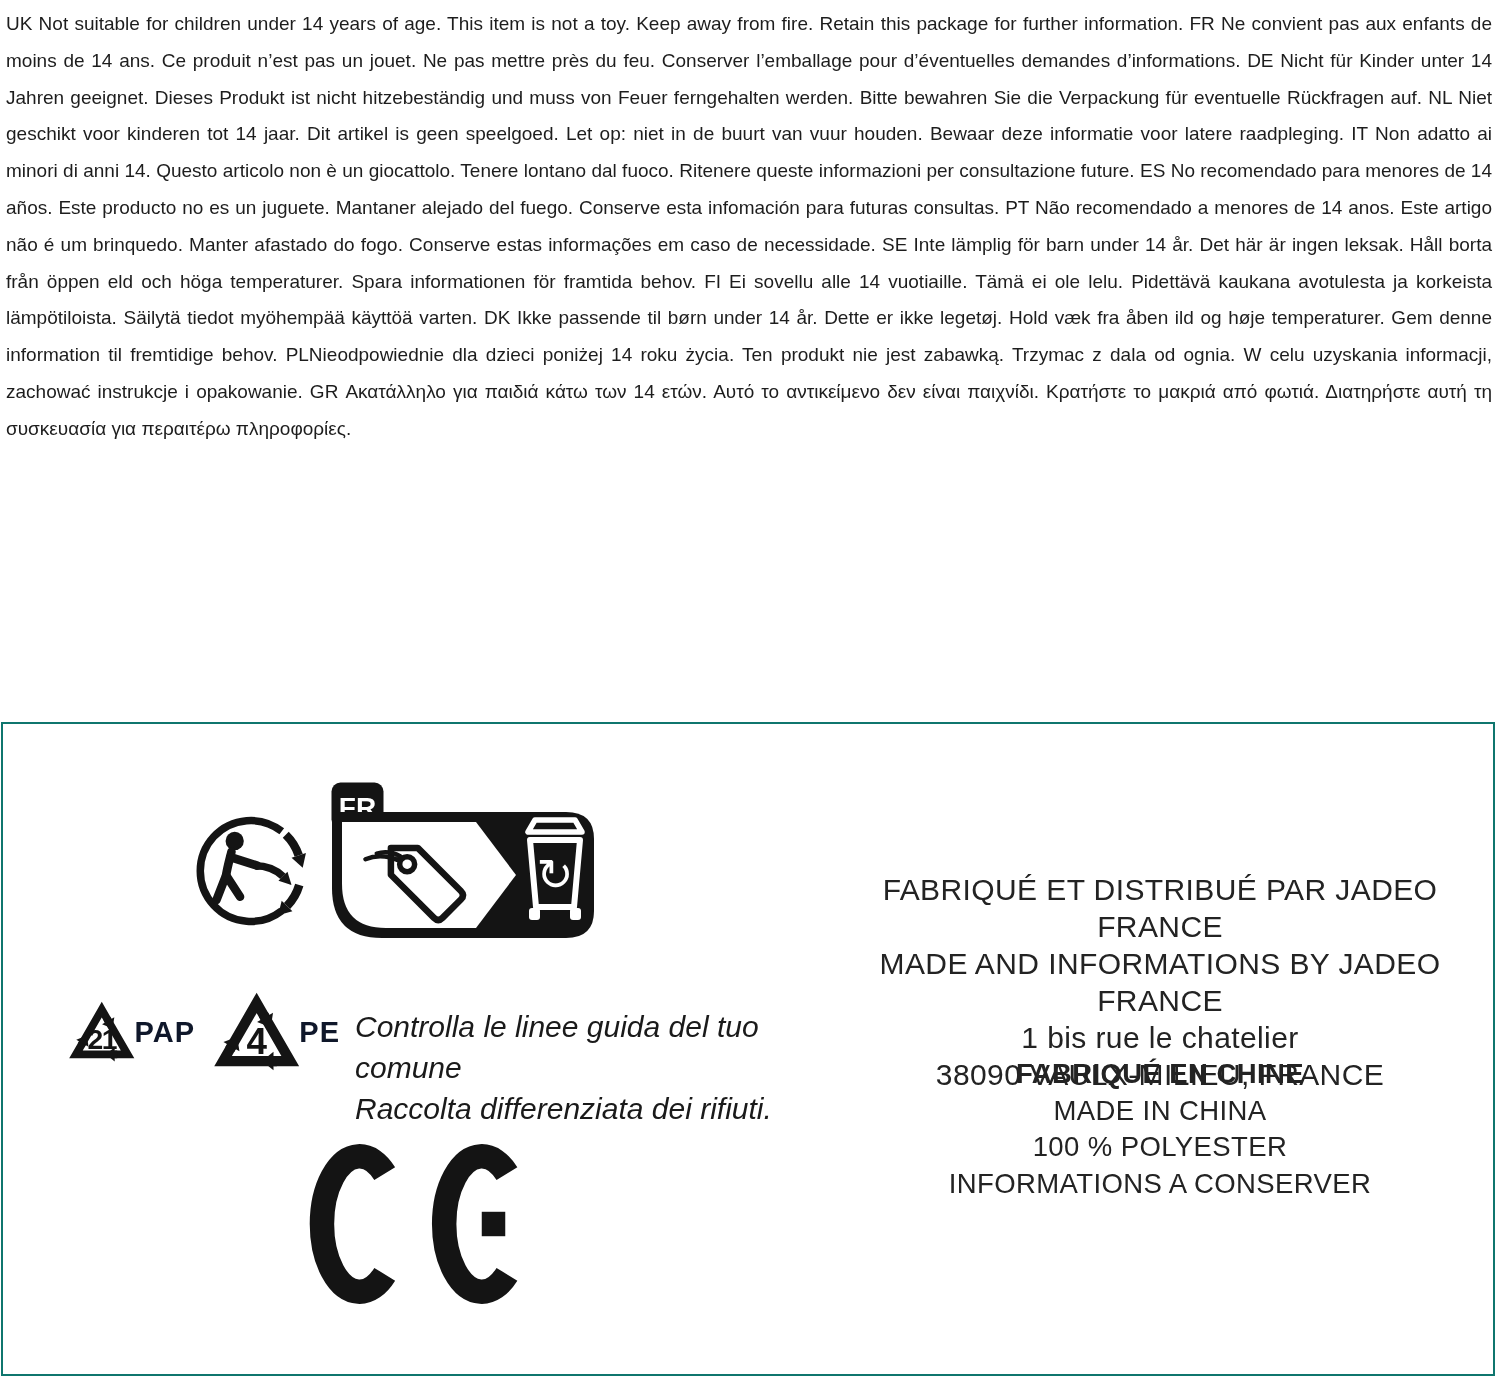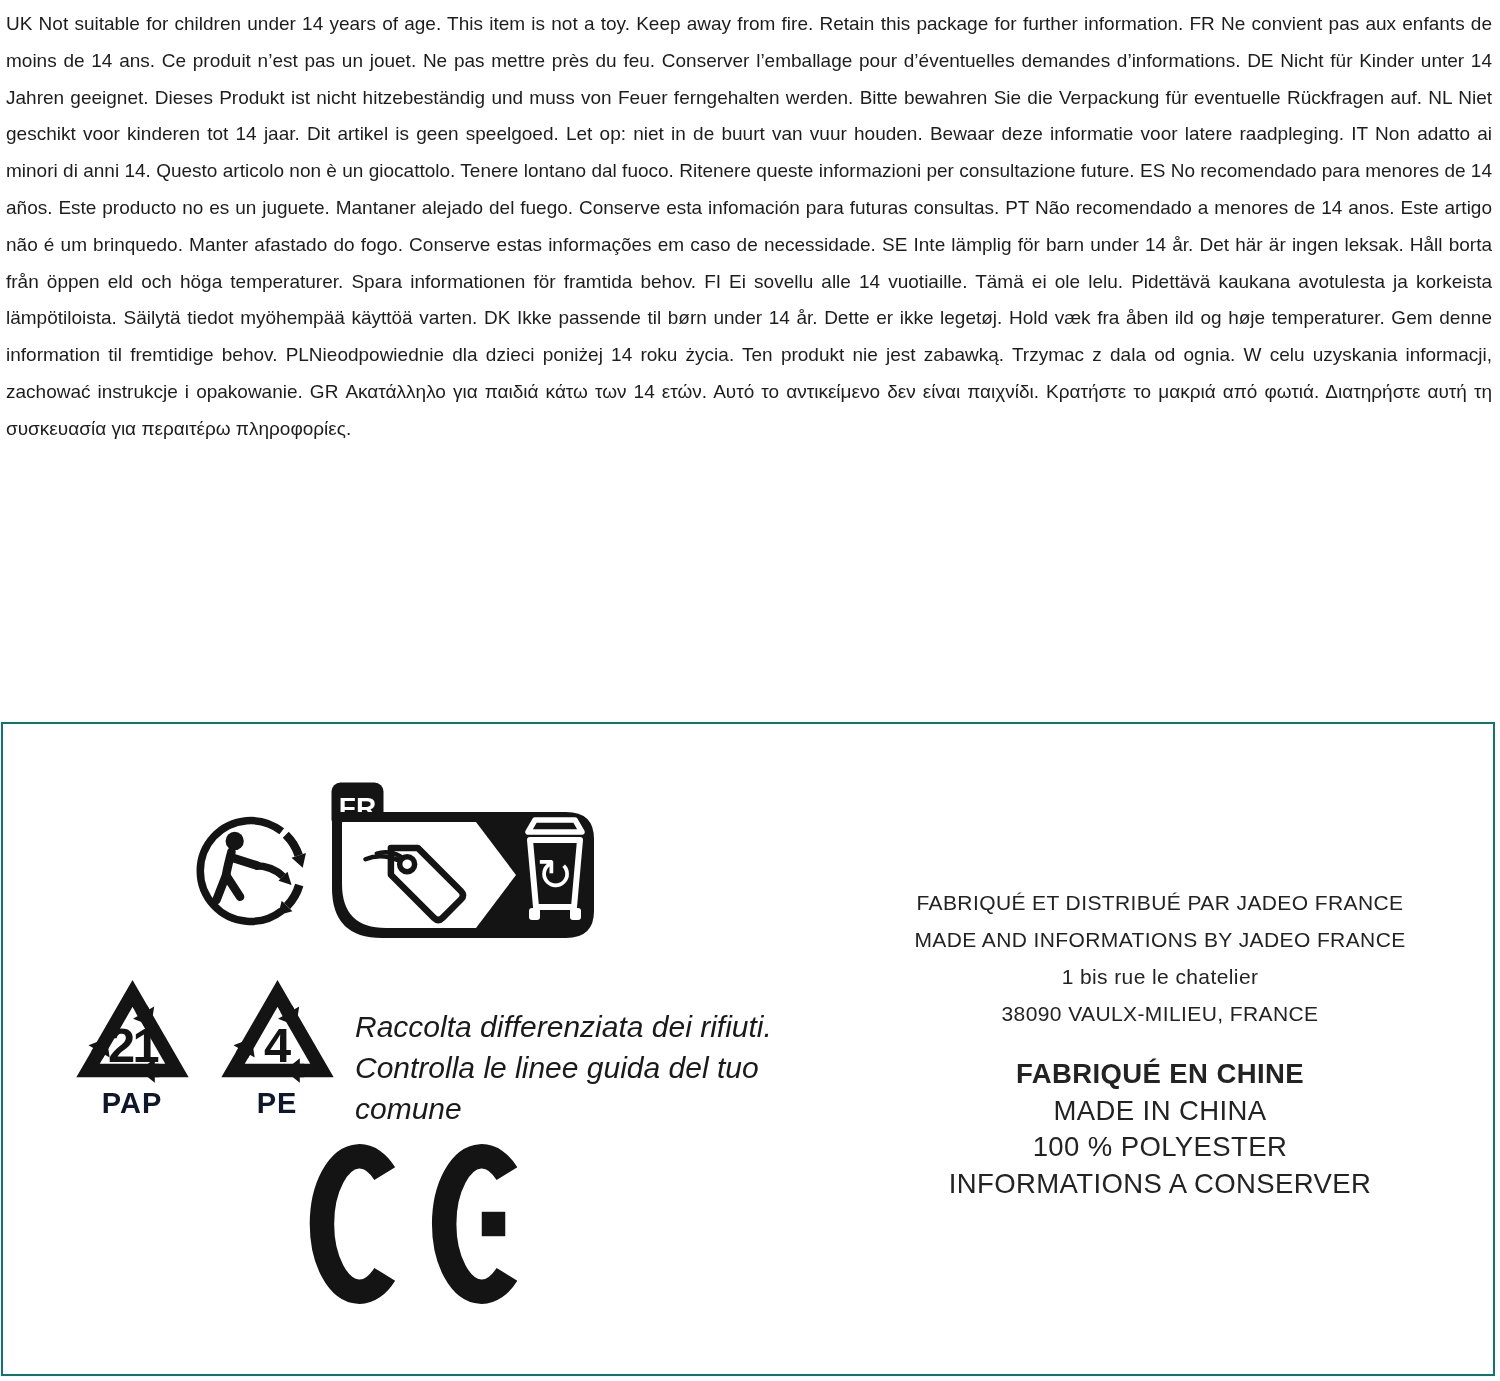--- a/index.html
+++ b/index.html
@@ -12,27 +12,27 @@
     position:absolute;top:6px;left:6px;right:8px;margin:0;
     font-size:19px;line-height:36.8px;text-align:justify;color:#1d1d1d;
   }
   .info-box{
     position:absolute;left:1px;top:722px;width:1490px;height:650px;
     border:2px solid #0f766e;background:#fff;
   }
   .info-box *{position:absolute;}
   .triman{left:190px;top:88px;width:122px;height:118px;}
   .frlogo{left:327px;top:57px;width:266px;height:160px;}
-  .resin{position:absolute;top:254px;width:126px;display:flex;flex-direction:column;align-items:center;}
+  .resin{position:absolute;top:254px;width:126px;display:flex;flex-direction:row;align-items:center;}
   .resin svg{position:static;}
   .resin-label{position:static;font-weight:bold;font-size:29px;color:#0f172a;margin-top:1px;letter-spacing:1px;}
   .recycle-note{left:352px;top:282px;width:500px;font-style:italic;font-size:30px;line-height:41px;color:#1a1a1a;}
   .recycle-note div{position:static;}
   .ce{left:302px;top:420px;width:220px;height:160px;}
-  .addr{left:857px;top:160px;width:600px;text-align:center;font-size:21px;line-height:37px;letter-spacing:0.4px;color:#232323;}
+  .addr{left:857px;top:147px;width:600px;text-align:center;font-size:30px;line-height:37px;letter-spacing:0.4px;color:#232323;}
   .addr div{position:static;}
   .origin{left:857px;top:332px;width:600px;text-align:center;font-size:27.5px;line-height:36.5px;letter-spacing:0.4px;color:#232323;}
   .origin div{position:static;}
   .bold{font-weight:bold;}
 </style>
 </head>
 <body>
 
 <div>
 
@@ -105,22 +105,22 @@
         <g transform="rotate(240)">
           <path d="M -27.7,8 L 0,-40 L 8.65,-25" fill="none" stroke="#141414" stroke-width="10.5" stroke-linejoin="miter"></path>
           <polygon points="14.5,-14.8 0.4,-20.3 16.9,-29.8" fill="#141414"></polygon>
         </g>
         <text x="0" y="13" text-anchor="middle" font-size="38" font-weight="bold" fill="#141414">4</text>
       </svg>
       <div class="resin-label">PE</div>
     </div>
 
     <div class="recycle-note">
+      <div>Controlla le linee guida del tuo comune</div>
       <div>Raccolta differenziata dei rifiuti.</div>
-      <div>Controlla le linee guida del tuo comune</div>
     </div>
 
     <svg class="ce" viewBox="0 0 234 162">
       <path d="M 84.8,27.5 A 40 72 0 1 0 84.8,134.5" fill="none" stroke="#141414" stroke-width="26"></path>
       <path d="M 214.8,27.5 A 40 72 0 1 0 214.8,134.5" fill="none" stroke="#141414" stroke-width="26"></path>
       <path d="M 188,81 L 213,81" fill="none" stroke="#141414" stroke-width="26"></path>
     </svg>
 
     <div class="addr">
       <div>FABRIQUÉ ET DISTRIBUÉ PAR JADEO FRANCE</div>

